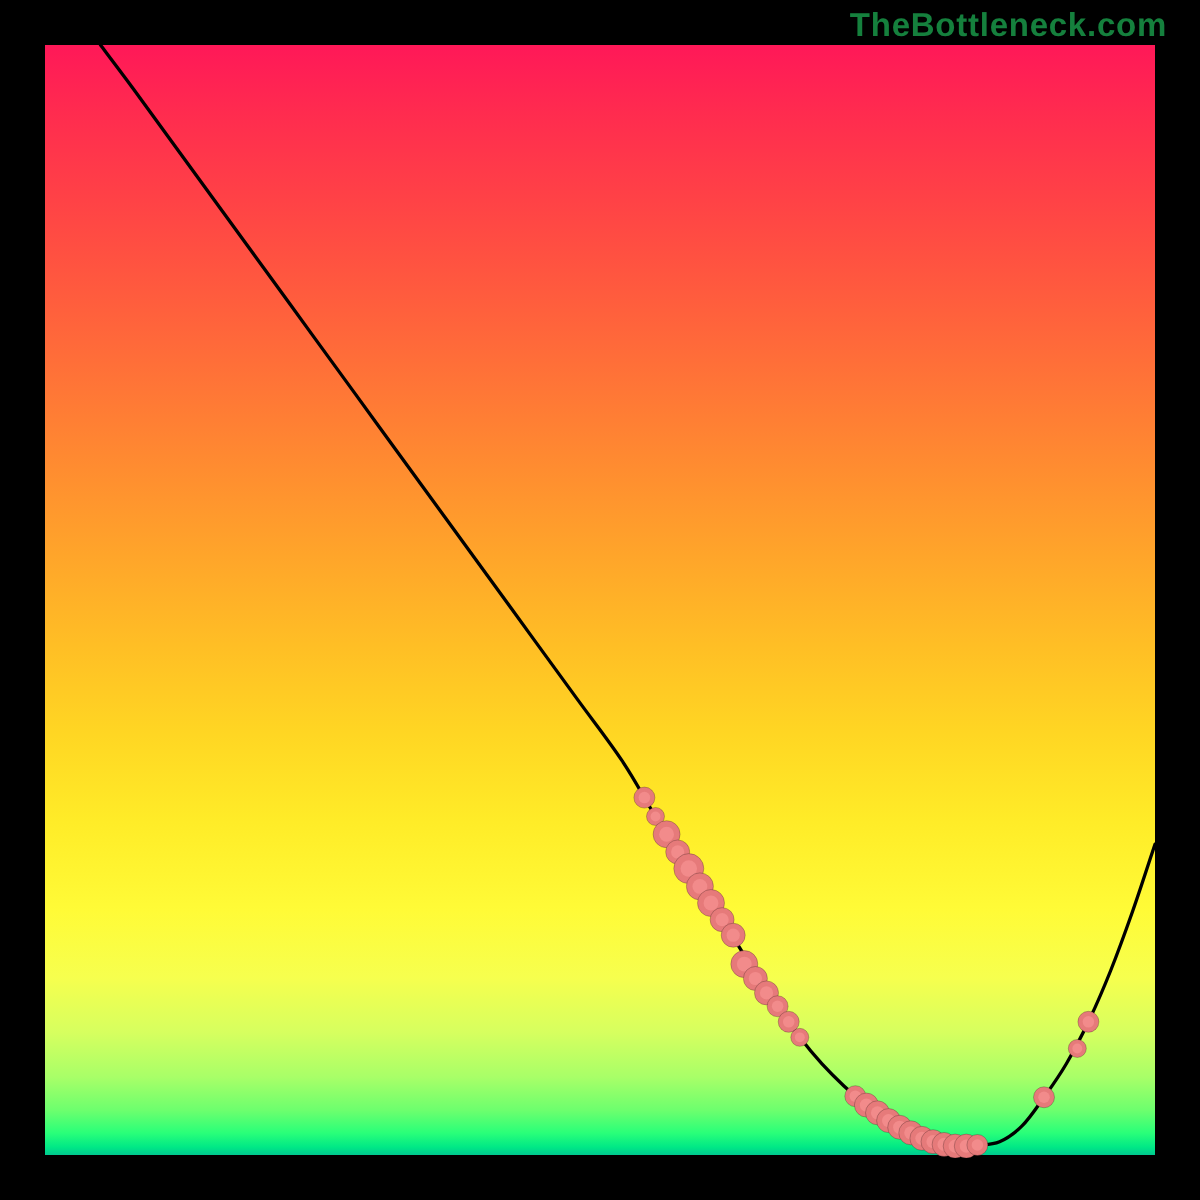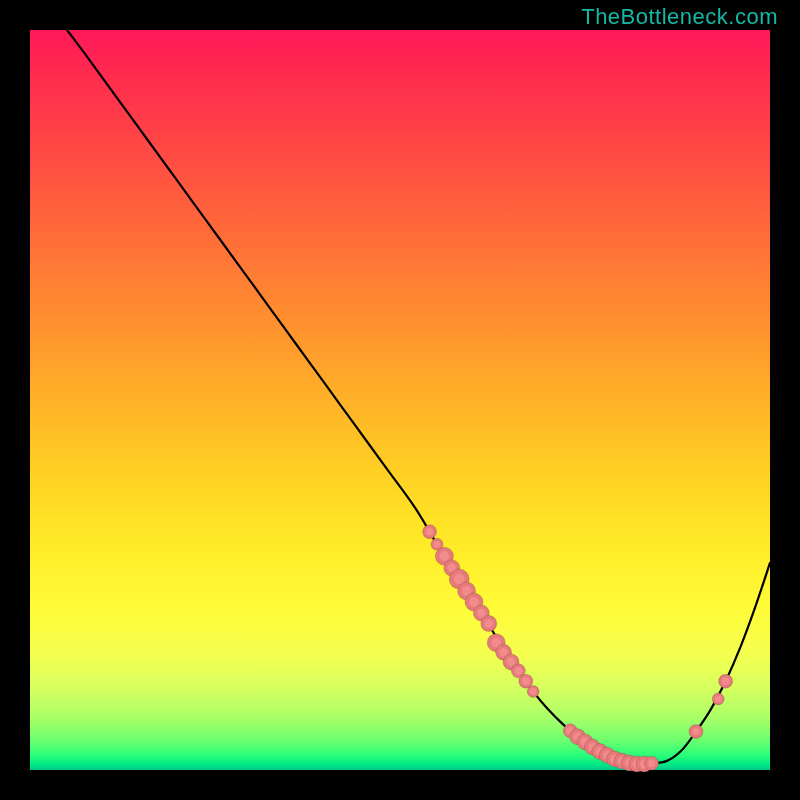--- a/index.html
+++ b/index.html
@@ -15,22 +15,22 @@
     position: relative;
     width: 800px;
     height: 800px;
     background: #000;
   }
   .watermark {
     position: absolute;
     top: 4px;
     right: 22px;
     font-size: 22px;
-    font-weight: 400;
-    color: #14b8a6;
+    font-weight: 700;
+    color: #15803d;
     letter-spacing: 0.5px;
     z-index: 5;
   }
   .plot-frame {
     position: absolute;
     left: 30px;
     top: 30px;
     width: 740px;
     height: 740px;
     box-sizing: border-box;

